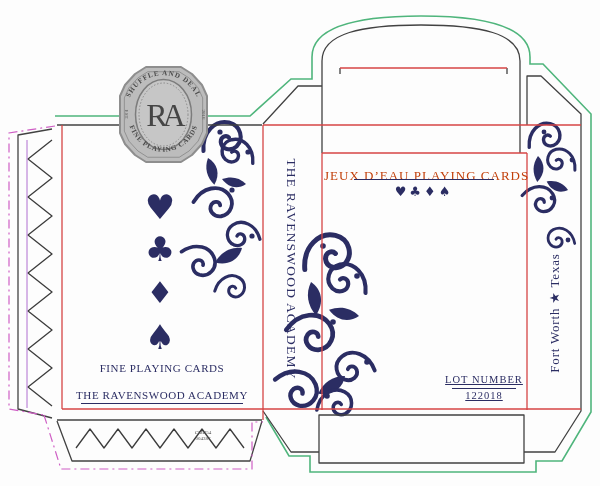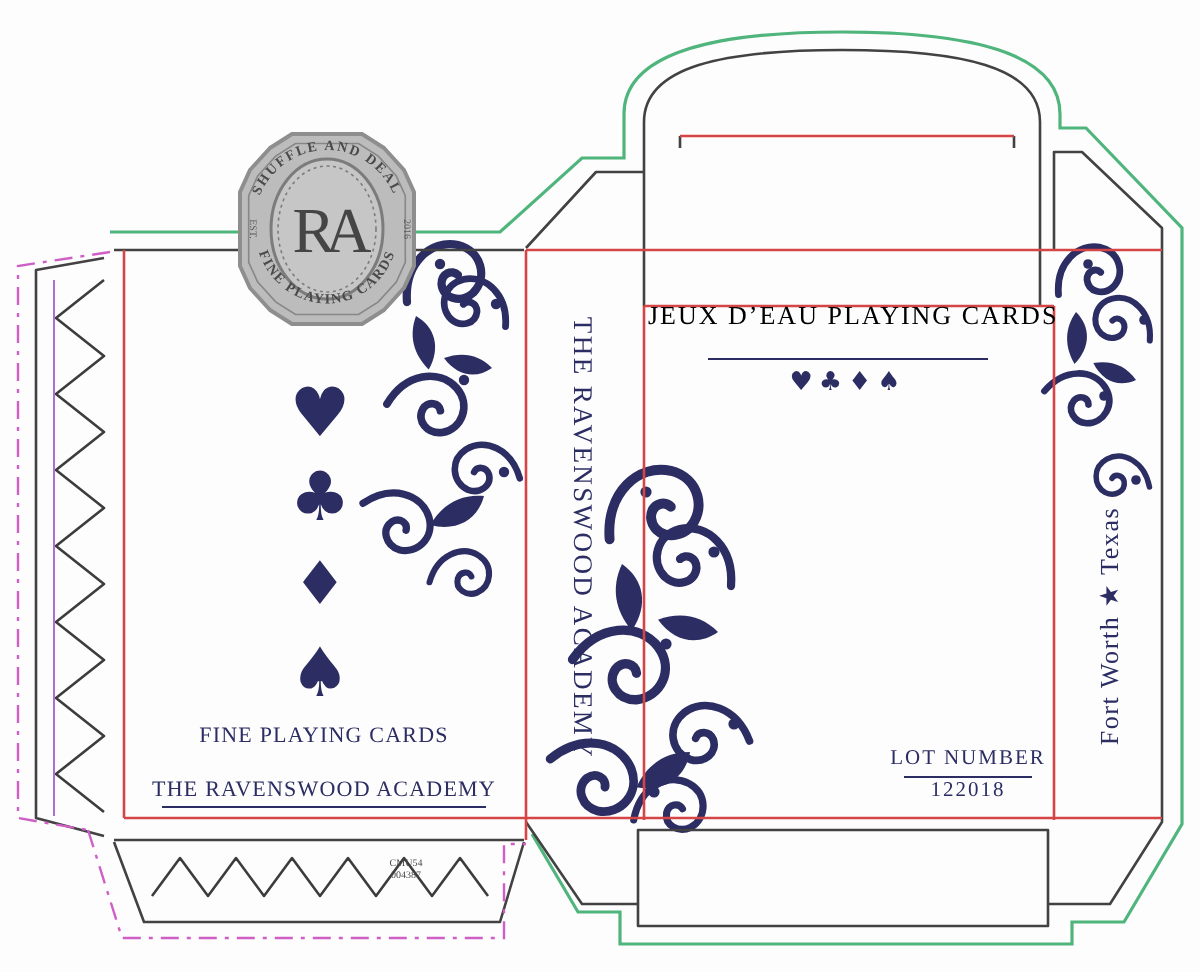--- a/index.html
+++ b/index.html
@@ -8,26 +8,26 @@
   .abs{position:absolute;}
   .suit{position:absolute;left:120px;width:80px;text-align:center;color:#2b2d63;
         font-family:"DejaVu Sans", sans-serif;line-height:1;}
   .tagline{position:absolute;left:70px;width:184px;text-align:center;color:#2b2d63;
            font-size:11px;letter-spacing:0.6px;line-height:13.5px;}
   .rule{position:absolute;background:#2b2d63;height:1px;}
   .vtext-cw{position:absolute;transform:rotate(90deg);transform-origin:0 0;
             color:#2b2d63;text-align:center;white-space:nowrap;}
   .vtext-ccw{position:absolute;transform:rotate(-90deg);transform-origin:0 0;
              color:#2b2d63;text-align:center;white-space:nowrap;}
-  .fronttitle{position:absolute;left:324px;top:150px;width:200px;text-align:center;
-              color:#000000;font-size:13px;letter-spacing:1px;white-space:nowrap;}
+  .fronttitle{position:absolute;left:324px;top:168px;width:200px;text-align:center;
+              color:#c2410c;font-size:13px;letter-spacing:1px;white-space:nowrap;}
   .suitsrow{position:absolute;left:324px;top:184px;width:200px;text-align:center;
             color:#2b2d63;font-family:"DejaVu Sans", sans-serif;font-size:13px;letter-spacing:3px;}
   .lotblock{position:absolute;left:434px;top:374px;width:100px;text-align:center;
-            color:#2b2d63;font-size:10.5px;letter-spacing:1px;line-height:12px;}
+            color:#2b2d63;font-size:10.5px;letter-spacing:1px;line-height:12px;text-decoration:underline;}
   .flapcode{position:absolute;left:184px;top:430px;width:38px;text-align:center;
             color:#4a4a4a;font-size:5px;line-height:5.5px;letter-spacing:0;}
   svg{display:block;}
 </style>
 </head>
 <body>
 
 <div class="stage">
 
   <svg class="abs" style="left:0;top:0;" width="600" height="486" viewBox="0 0 600 486">

